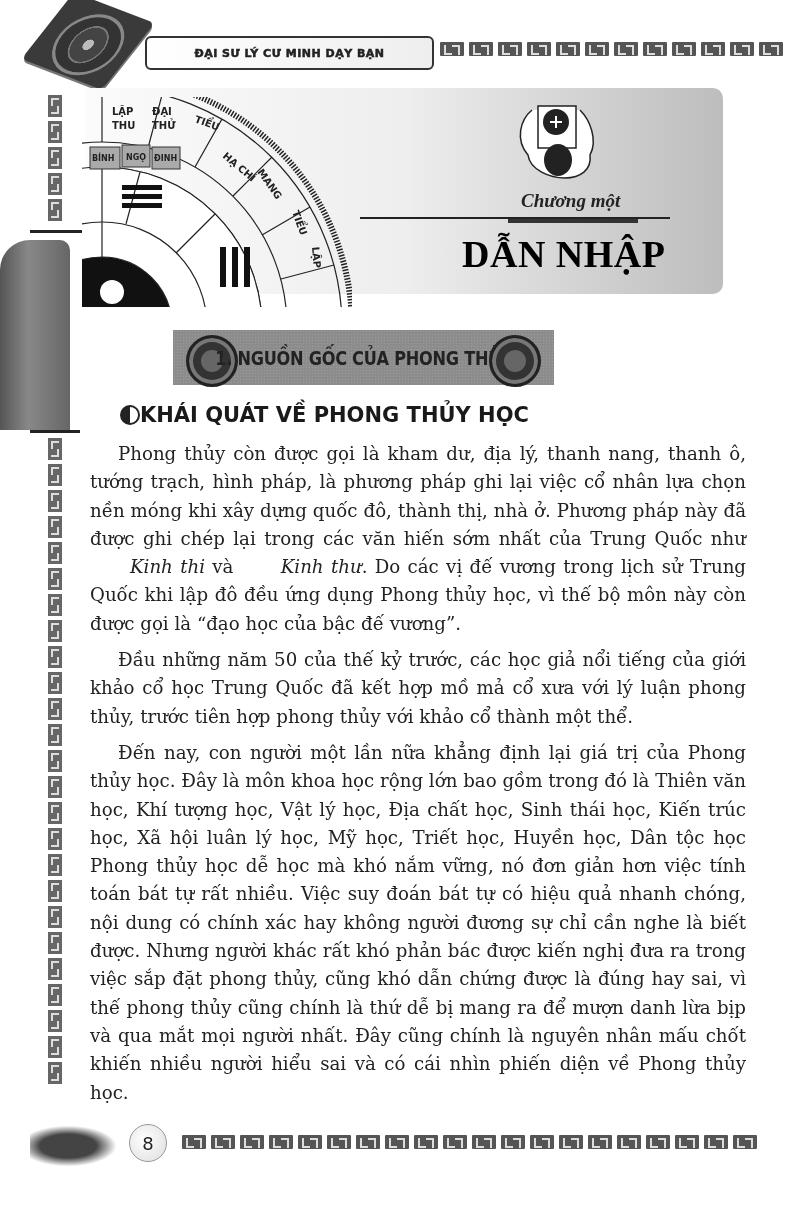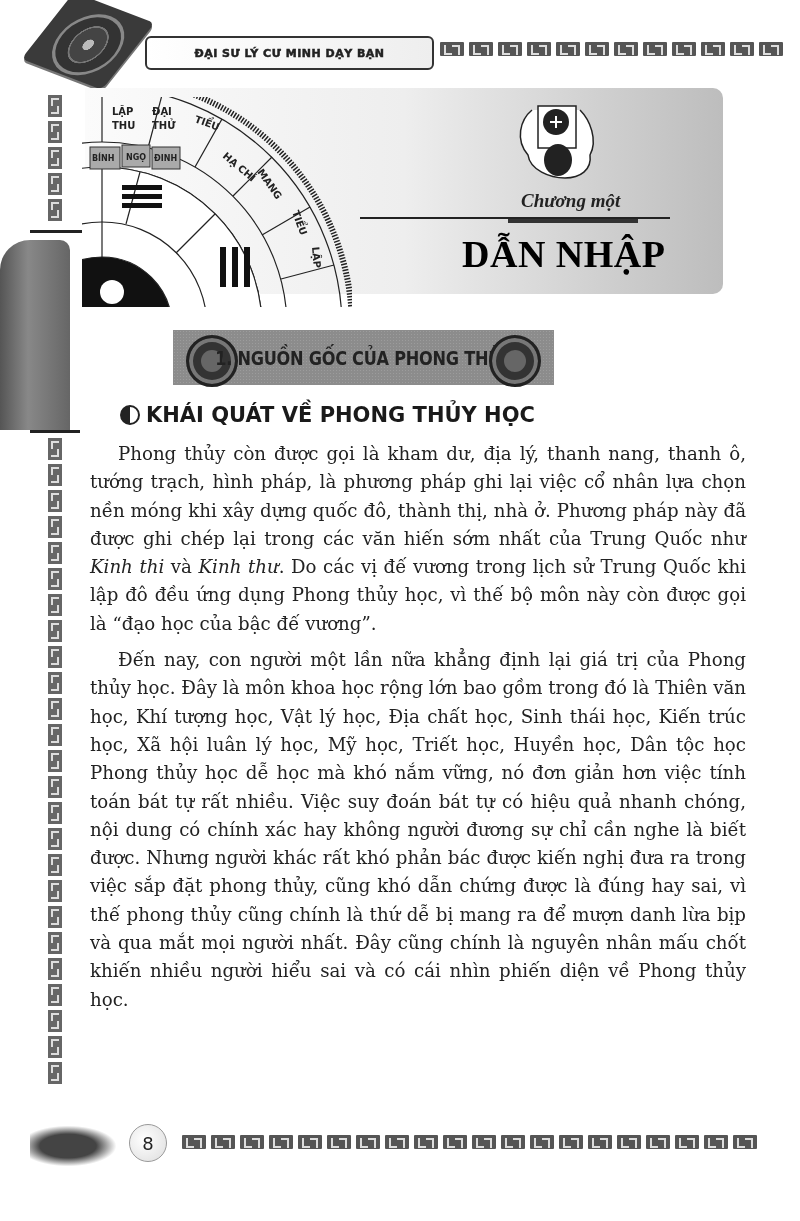--- a/index.html
+++ b/index.html
@@ -23,26 +23,26 @@
   .wheel{left:82px;top:97px;width:270px;height:210px;overflow:hidden;}
   .chap-sub{left:505px;top:190px;font-style:italic;font-weight:bold;font-size:19px;color:#222;font-family:"Liberation Serif",serif;margin-left:16px;}
   .rule{left:360px;top:217px;width:310px;height:2px;background:#222;}
   .rule2{left:508px;top:219px;width:130px;height:4px;background:#333;}
   .chap-title{left:462px;top:232px;font-family:"Liberation Serif",serif;font-weight:bold;font-size:38px;letter-spacing:0.5px;color:#000000;}
   
   .sec-banner{left:173px;top:330px;width:381px;height:55px;background:#8c8c8c;background-image:radial-gradient(#9c9c9c 1px,transparent 1px);background-size:3px 3px;display:flex;align-items:center;justify-content:center;}
   .medal{position:absolute;top:5px;width:46px;height:46px;border-radius:50%;background:#333;border:3px solid #222;box-shadow:inset 0 0 0 4px #777;}
   .medal::after{content:"";position:absolute;left:12px;top:12px;width:22px;height:22px;border-radius:50%;background:#666;}
   .sec-banner span{font-family:"DejaVu Sans",sans-serif;font-weight:bold;font-size:19px;color:#222;transform:scaleX(0.85);letter-spacing:-0.3px;}
-  .subhead{left:120px;top:403px;font-family:"DejaVu Sans",sans-serif;font-weight:bold;font-size:21px;color:#1a1a1a;display:flex;align-items:center;gap:6px;}
+  .subhead{left:120px;top:403px;font-family:"DejaVu Sans",sans-serif;font-weight:bold;font-size:21px;color:#1a1a1a;display:flex;align-items:center;gap:0;}
   .yy{width:16px;height:16px;border-radius:50%;border:2px solid #222;background:linear-gradient(90deg,#222 50%,#fff 50%);}
   
   .body{left:90px;top:440px;width:656px;font-family:"DejaVu Serif",serif;font-size:18.2px;line-height:28.3px;text-align:justify;color:#222;}
   .body p{margin:0 0 8px 0;text-indent:28px;}
-  .body em{font-style:italic;}
+  .body em{font-style:italic;margin-left:40px;}
   
   .monk{left:0px;top:240px;width:70px;height:190px;background:linear-gradient(90deg,#555,#888 40%,#666);border-radius:30px 10px 0 0;}
   .ledge{left:30px;top:230px;width:55px;height:3px;background:#222;}
   .ledge2{left:30px;top:430px;width:50px;height:3px;background:#222;}
   
   .dragon{left:30px;top:1122px;width:95px;height:48px;background:radial-gradient(ellipse at 40% 50%,#444 0 35%,transparent 60%);}
   .pagenum{left:129px;top:1124px;width:36px;height:36px;border-radius:50%;border:1px solid #999;background:radial-gradient(circle at 40% 40%,#fff,#ddd);display:flex;align-items:center;justify-content:center;font-family:"DejaVu Sans",sans-serif;font-size:18px;color:#222;}
 </style>
 </head>
 <body>
@@ -175,20 +175,21 @@
   <div class="medal" style="right:13px;"></div>
 </div>
 
 <div class="abs subhead">
   <span class="yy"></span>
   <span>KHÁI QUÁT VỀ PHONG THỦY HỌC</span>
 </div>
 
 <div class="abs body">
   <p><span>Phong thủy còn được gọi là kham dư, địa lý, thanh nang, thanh ô, tướng trạch, hình pháp, là phương pháp ghi lại việc cổ nhân lựa chọn nền móng khi xây dựng quốc đô, thành thị, nhà ở. Phương pháp này đã được ghi chép lại trong các văn hiến sớm nhất của Trung Quốc như </span><em>Kinh thi</em><span> và </span><em>Kinh thư</em><span>. Do các vị đế vương trong lịch sử Trung Quốc khi lập đô đều ứng dụng Phong thủy học, vì thế bộ môn này còn được gọi là “đạo học của bậc đế vương”.</span></p>
+  <p>Đầu những năm 50 của thế kỷ trước, các học giả nổi tiếng của giới khảo cổ học Trung Quốc đã kết hợp mồ mả cổ xưa với lý luận phong thủy, trước tiên hợp phong thủy với khảo cổ thành một thể.</p>
   <p>Đến nay, con người một lần nữa khẳng định lại giá trị của Phong thủy học. Đây là môn khoa học rộng lớn bao gồm trong đó là Thiên văn học, Khí tượng học, Vật lý học, Địa chất học, Sinh thái học, Kiến trúc học, Xã hội luân lý học, Mỹ học, Triết học, Huyền học, Dân tộc học     Phong thủy học dễ học mà khó nắm vững, nó đơn giản hơn việc tính toán bát tự rất nhiều. Việc suy đoán bát tự có hiệu quả nhanh chóng, nội dung có chính xác hay không người đương sự chỉ cần nghe là biết được. Nhưng người khác rất khó phản bác được kiến nghị đưa ra trong việc sắp đặt phong thủy, cũng khó dẫn chứng được là đúng hay sai, vì thế phong thủy cũng chính là thứ dễ bị mang ra để mượn danh lừa bịp và qua mắt mọi người nhất. Đây cũng chính là nguyên nhân mấu chốt khiến nhiều người hiểu sai và có cái nhìn phiến diện về Phong thủy học.</p>
 </div>
 
 <div class="abs dragon"></div>
 <div class="abs pagenum">8</div>
 <div class="abs meander" style="left:182px;top:1135px;">
   <i></i>
     <i></i>
     <i></i>
     <i></i>

